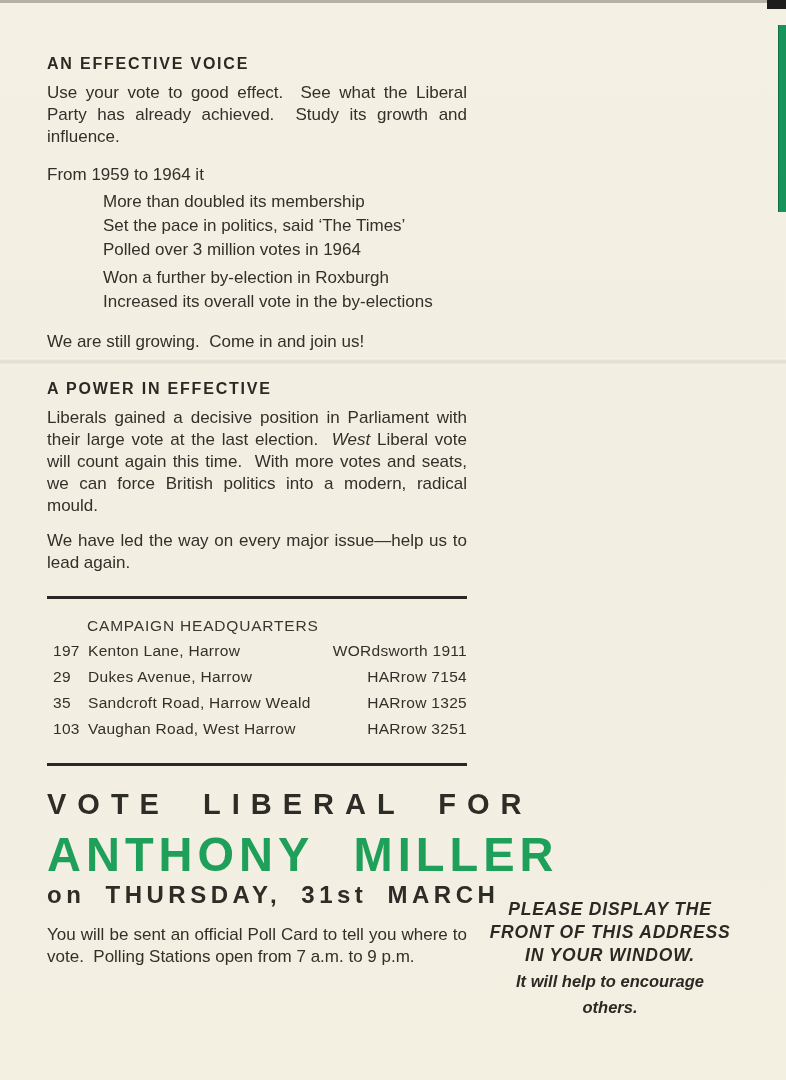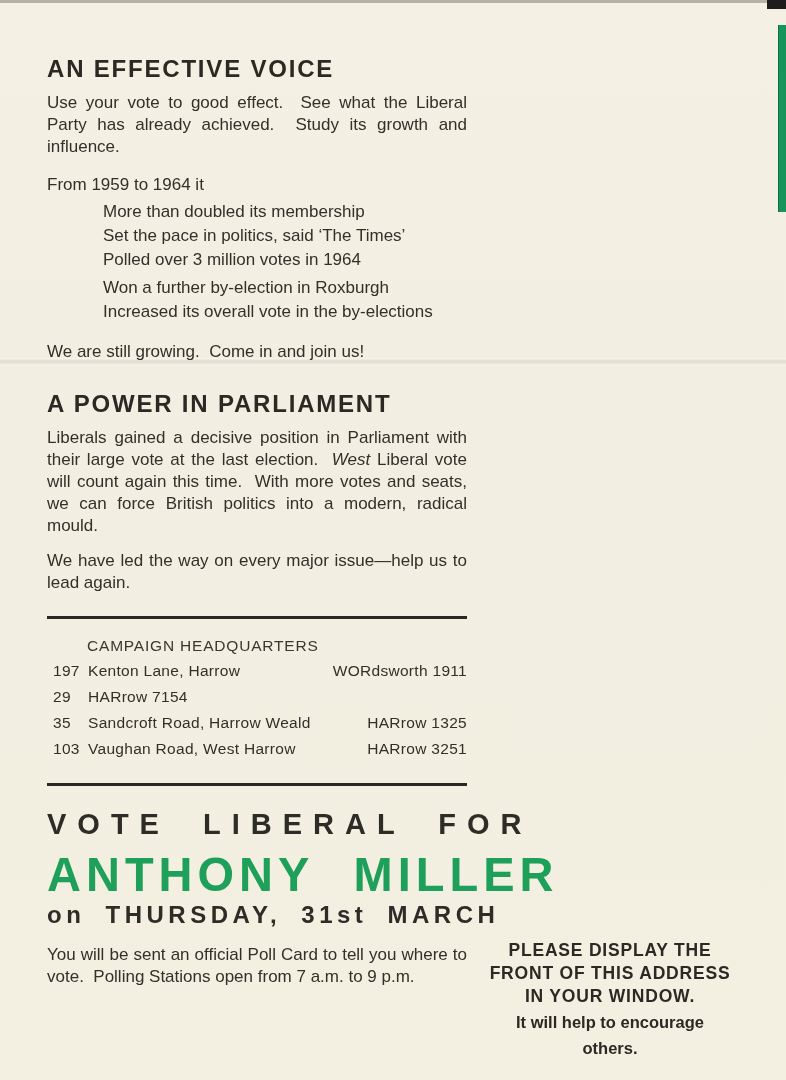--- a/index.html
+++ b/index.html
@@ -12,21 +12,21 @@
   .paper{
     position:absolute;inset:0;
     background:linear-gradient(180deg,#f4f0e3 0%,#f2eee1 40%,#f3efe1 100%);
   }
   .top-edge{position:absolute;top:0;left:0;width:786px;height:3px;background:#b5b2a8;}
   .corner-black{position:absolute;top:0;right:0;width:19px;height:9px;background:#1d1d1b;}
   .green-bar{position:absolute;top:25px;right:0;width:7px;height:187px;background:#17945a;border-left:1px solid #0c7243;}
   .fold-crease{position:absolute;top:358px;left:0;width:786px;height:6px;
     background:linear-gradient(180deg,rgba(255,255,255,0.55) 0%,rgba(120,110,90,0.14) 55%,rgba(120,110,90,0.05) 100%);}
   .col{position:absolute;left:47px;top:55px;width:420px;}
-  h1,h2,h3{font-size:24px;font-weight:bold;letter-spacing:1.8px;color:#2b2923;margin:0;}
+  h1,h2,h3{font-size:16px;font-weight:bold;letter-spacing:1.8px;color:#2b2923;margin:0;}
   p{margin:0;font-size:17px;line-height:22px;white-space:pre-wrap;}
   .justify{text-align:justify;}
   .intro{margin-top:9px;}
   .list-label{margin-top:16px;}
   .ach-list{margin:4px 0 0 56px;}
   .ach-list p{line-height:24px;}
   .closing{margin-top:17px;}
   .h2{margin-top:27px;}
   .pp1{margin-top:9px;}
   .pp2{margin-top:13px;}
@@ -35,21 +35,21 @@
   .group-title{margin:16px 0 0 40px;font-size:15.5px;letter-spacing:0.8px;color:#3a3731;}
   .addr-row{display:flex;margin:2px 0 0 6px;font-size:15.5px;line-height:24px;letter-spacing:0.3px;}
   .addr-num{width:35px;flex:none;}
   .addr-street{flex:1;}
   .addr-phone{flex:none;text-align:center;}
   .banner{margin-top:22px;text-align:center;}
   .banner-line1{font-size:29px;font-weight:bold;letter-spacing:11px;word-spacing:14px;color:#2e2c27;white-space:nowrap;}
   .banner-candidate{font-size:47px;font-weight:bold;letter-spacing:5px;word-spacing:22px;color:#1fa05a;margin-top:5px;white-space:nowrap;transform:scaleY(1.04);}
   .banner-line3{font-size:24px;font-weight:bold;letter-spacing:4.5px;word-spacing:9px;color:#2e2c27;white-space:nowrap;}
   .poll-info{margin-top:15px;}
-  .window-notice{position:absolute;left:478px;top:939px;width:264px;text-align:center;}
+  .window-notice{position:absolute;left:478px;top:898px;width:264px;text-align:center;font-style:italic;}
   .wn-caps{font-size:17.5px;font-weight:bold;line-height:23px;letter-spacing:0.8px;color:#2b2923;}
   .wn-sub{font-size:16.5px;font-weight:bold;line-height:23px;margin-top:3px;color:#2b2923;}
 </style>
 </head>
 <body>
 
 <div class="paper">
   <div class="top-edge"></div>
   <div class="corner-black"></div>
   <div class="green-bar"></div>
@@ -67,36 +67,37 @@
       <p>Polled over 3 million votes in 1964</p>
     </div>
 
     <div class="ach-list">
       <p>Won a further by-election in Roxburgh</p>
       <p>Increased its overall vote in the by-elections</p>
     </div>
 
     <p class="closing">We are still growing.  Come in and join us!</p>
 
-    <h2 class="h2">A POWER IN PARLIAMENT</h2>
+    <h2 class="h2">A POWER IN EFFECTIVE</h2>
     <p class="justify pp1"><span>Liberals gained a decisive position in Parliament with their large vote at the last election.  </span><em>West</em><span> Liberal vote will count again this time.  With more votes and seats, we can force British politics into a modern, radical mould.</span></p>
     <p class="justify pp2">We have led the way on every major issue—help us to lead again.</p>
 
     <hr class="rule">
 
 
     <p class="group-title">CAMPAIGN HEADQUARTERS</p>
     <div class="addr-row">
       <span class="addr-num">197</span>
       <span class="addr-street">Kenton Lane, Harrow</span>
       <span class="addr-phone">WORdsworth 1911</span>
     </div>
 
     <div class="addr-row">
       <span class="addr-num">29</span>
+      <span class="addr-street">Dukes Avenue, Harrow</span>
       <span class="addr-phone">HARrow 7154</span>
     </div>
     <div class="addr-row">
       <span class="addr-num">35</span>
       <span class="addr-street">Sandcroft Road, Harrow Weald</span>
       <span class="addr-phone">HARrow 1325</span>
     </div>
     <div class="addr-row">
       <span class="addr-num">103</span>
       <span class="addr-street">Vaughan Road, West Harrow</span>

